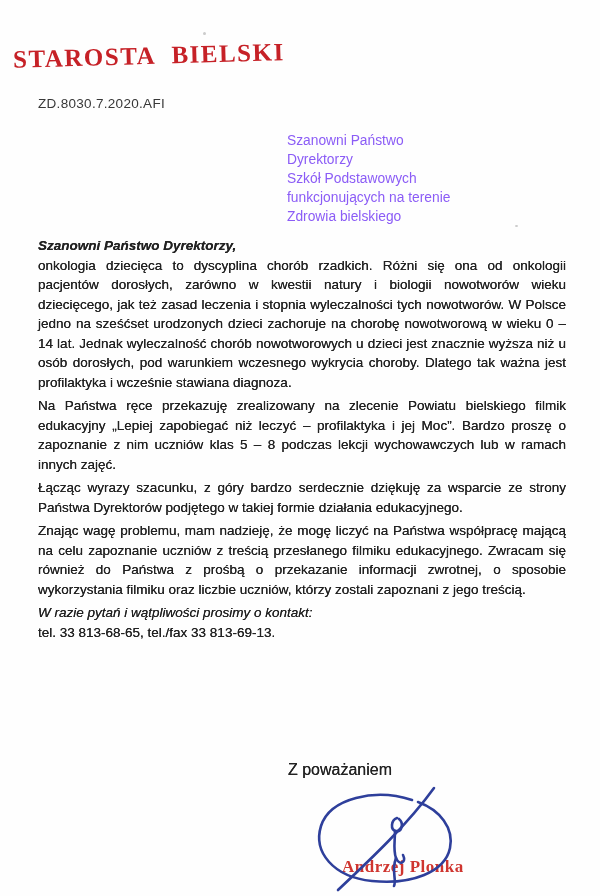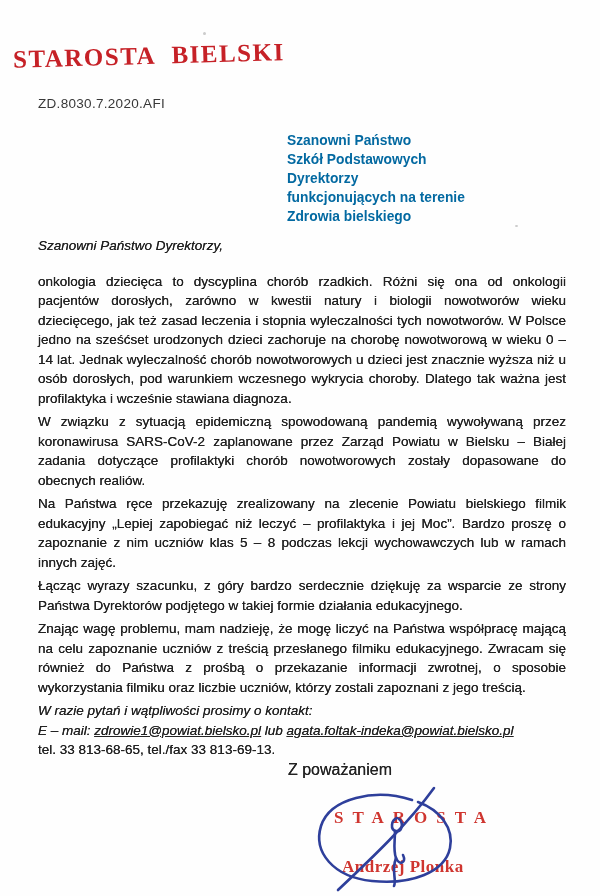--- a/index.html
+++ b/index.html
@@ -48,37 +48,37 @@
     position: absolute;
     left: 38px; top: 96px;
     font-size: 13.5px;
     color: #383838;
     letter-spacing: .3px;
   }
   .recipient {
     position: absolute;
     left: 287px; top: 131px;
     font-size: 13.8px;
-    font-weight: bold;
+    font-weight: normal;
     line-height: 19px;
-    color: #0369a1;
+    color: #8b5cf6;
   }
   .content {
     position: absolute;
     left: 38px; top: 236px;
     width: 528px;
     font-size: 13.5px;
     line-height: 19.5px;
     color: #222;
     text-shadow: 0 0 .4px #222;
   }
   .salutation {
-    font-weight: normal;
+    font-weight: bold;
     font-style: italic;
-    margin-bottom: 16px;
+    margin-bottom: 0;
   }
   .content p {
     text-align: justify;
     margin-bottom: 4px;
   }
   .contact {
     margin-top: 4px;
     font-style: italic;
   }
   .contact .line { line-height: 19.5px; }
@@ -125,44 +125,41 @@
 
 <div class="page">
 
   <div class="letterhead-title">STAROSTA BIELSKI</div>
 
 
   <div class="reference">ZD.8030.7.2020.AFI</div>
 
   <div class="recipient">
     <div>Szanowni Państwo</div>
+    <div>Dyrektorzy</div>
     <div>Szkół Podstawowych</div>
-    <div>Dyrektorzy</div>
     <div>funkcjonujących na terenie</div>
     <div>Zdrowia bielskiego</div>
   </div>
 
   <div class="content">
     <div class="salutation">Szanowni Państwo Dyrektorzy,</div>
     <p>onkologia dziecięca to dyscyplina chorób rzadkich. Różni się ona od onkologii pacjentów dorosłych, zarówno w kwestii natury i biologii nowotworów wieku dziecięcego, jak też zasad leczenia i stopnia wyleczalności tych nowotworów.  W Polsce jedno na sześćset urodzonych dzieci zachoruje na chorobę nowotworową w wieku 0 – 14 lat. Jednak wyleczalność chorób nowotworowych u dzieci  jest znacznie wyższa niż u osób dorosłych, pod warunkiem  wczesnego wykrycia choroby. Dlatego tak ważna jest profilaktyka i wcześnie stawiana diagnoza.</p>
-    <p>W związku z sytuacją epidemiczną spowodowaną pandemią wywoływaną przez koronawirusa SARS-CoV-2 zaplanowane przez Zarząd Powiatu w Bielsku – Białej zadania dotyczące profilaktyki chorób nowotworowych zostały  dopasowane do obecnych realiów.</p>
     <p>Na Państwa ręce przekazuję  zrealizowany na zlecenie Powiatu bielskiego filmik edukacyjny „Lepiej zapobiegać niż leczyć – profilaktyka i jej Moc”. Bardzo proszę o zapoznanie z nim uczniów klas 5 – 8 podczas lekcji wychowawczych lub w ramach innych zajęć.</p>
     <p>Łącząc wyrazy szacunku, z góry bardzo serdecznie dziękuję za wsparcie ze strony Państwa Dyrektorów podjętego w takiej formie działania edukacyjnego.</p>
     <p>Znając wagę problemu, mam nadzieję, że mogę liczyć na Państwa współpracę mającą na celu zapoznanie uczniów z  treścią  przesłanego filmiku edukacyjnego. Zwracam się również do Państwa z prośbą o przekazanie informacji zwrotnej, o sposobie wykorzystania filmiku oraz liczbie uczniów, którzy zostali zapoznani z jego treścią.</p>
 
     <div class="contact">
       <div class="line">W razie pytań i wątpliwości prosimy o kontakt:</div>
-      <div class="line"><span>E – mail: </span><span class="email">zdrowie1@powiat.bielsko.pl</span><span> lub </span><span class="email">agata.foltak-indeka@powiat.bielsko.pl</span></div>
       <div class="line phone">tel. 33 813-68-65, tel./fax 33 813-69-13.</div>
     </div>
   </div>
 
   <div class="valediction">Z poważaniem</div>
 
-  <div class="stamp-title">STAROSTA</div>
   <div class="stamp-name">Andrzej Plonka</div>
 
   <svg class="signature-svg" viewBox="0 0 200 118" fill="none" xmlns="http://www.w3.org/2000/svg">
     <g stroke="#2e3f9b" stroke-width="2.6" stroke-linecap="round" fill="none">
 
       <path d="M 112 22 C 75 10, 30 20, 21 48 C 13 74, 33 99, 72 103 C 112 107, 145 94, 150 70 C 154 50, 140 32, 118 24"></path>
 
       <path d="M 38 112 C 72 80, 108 46, 134 10"></path>
 
       <path d="M 97 40 C 91 42, 90 52, 96 53 C 102 54, 104 45, 99 41"></path>

